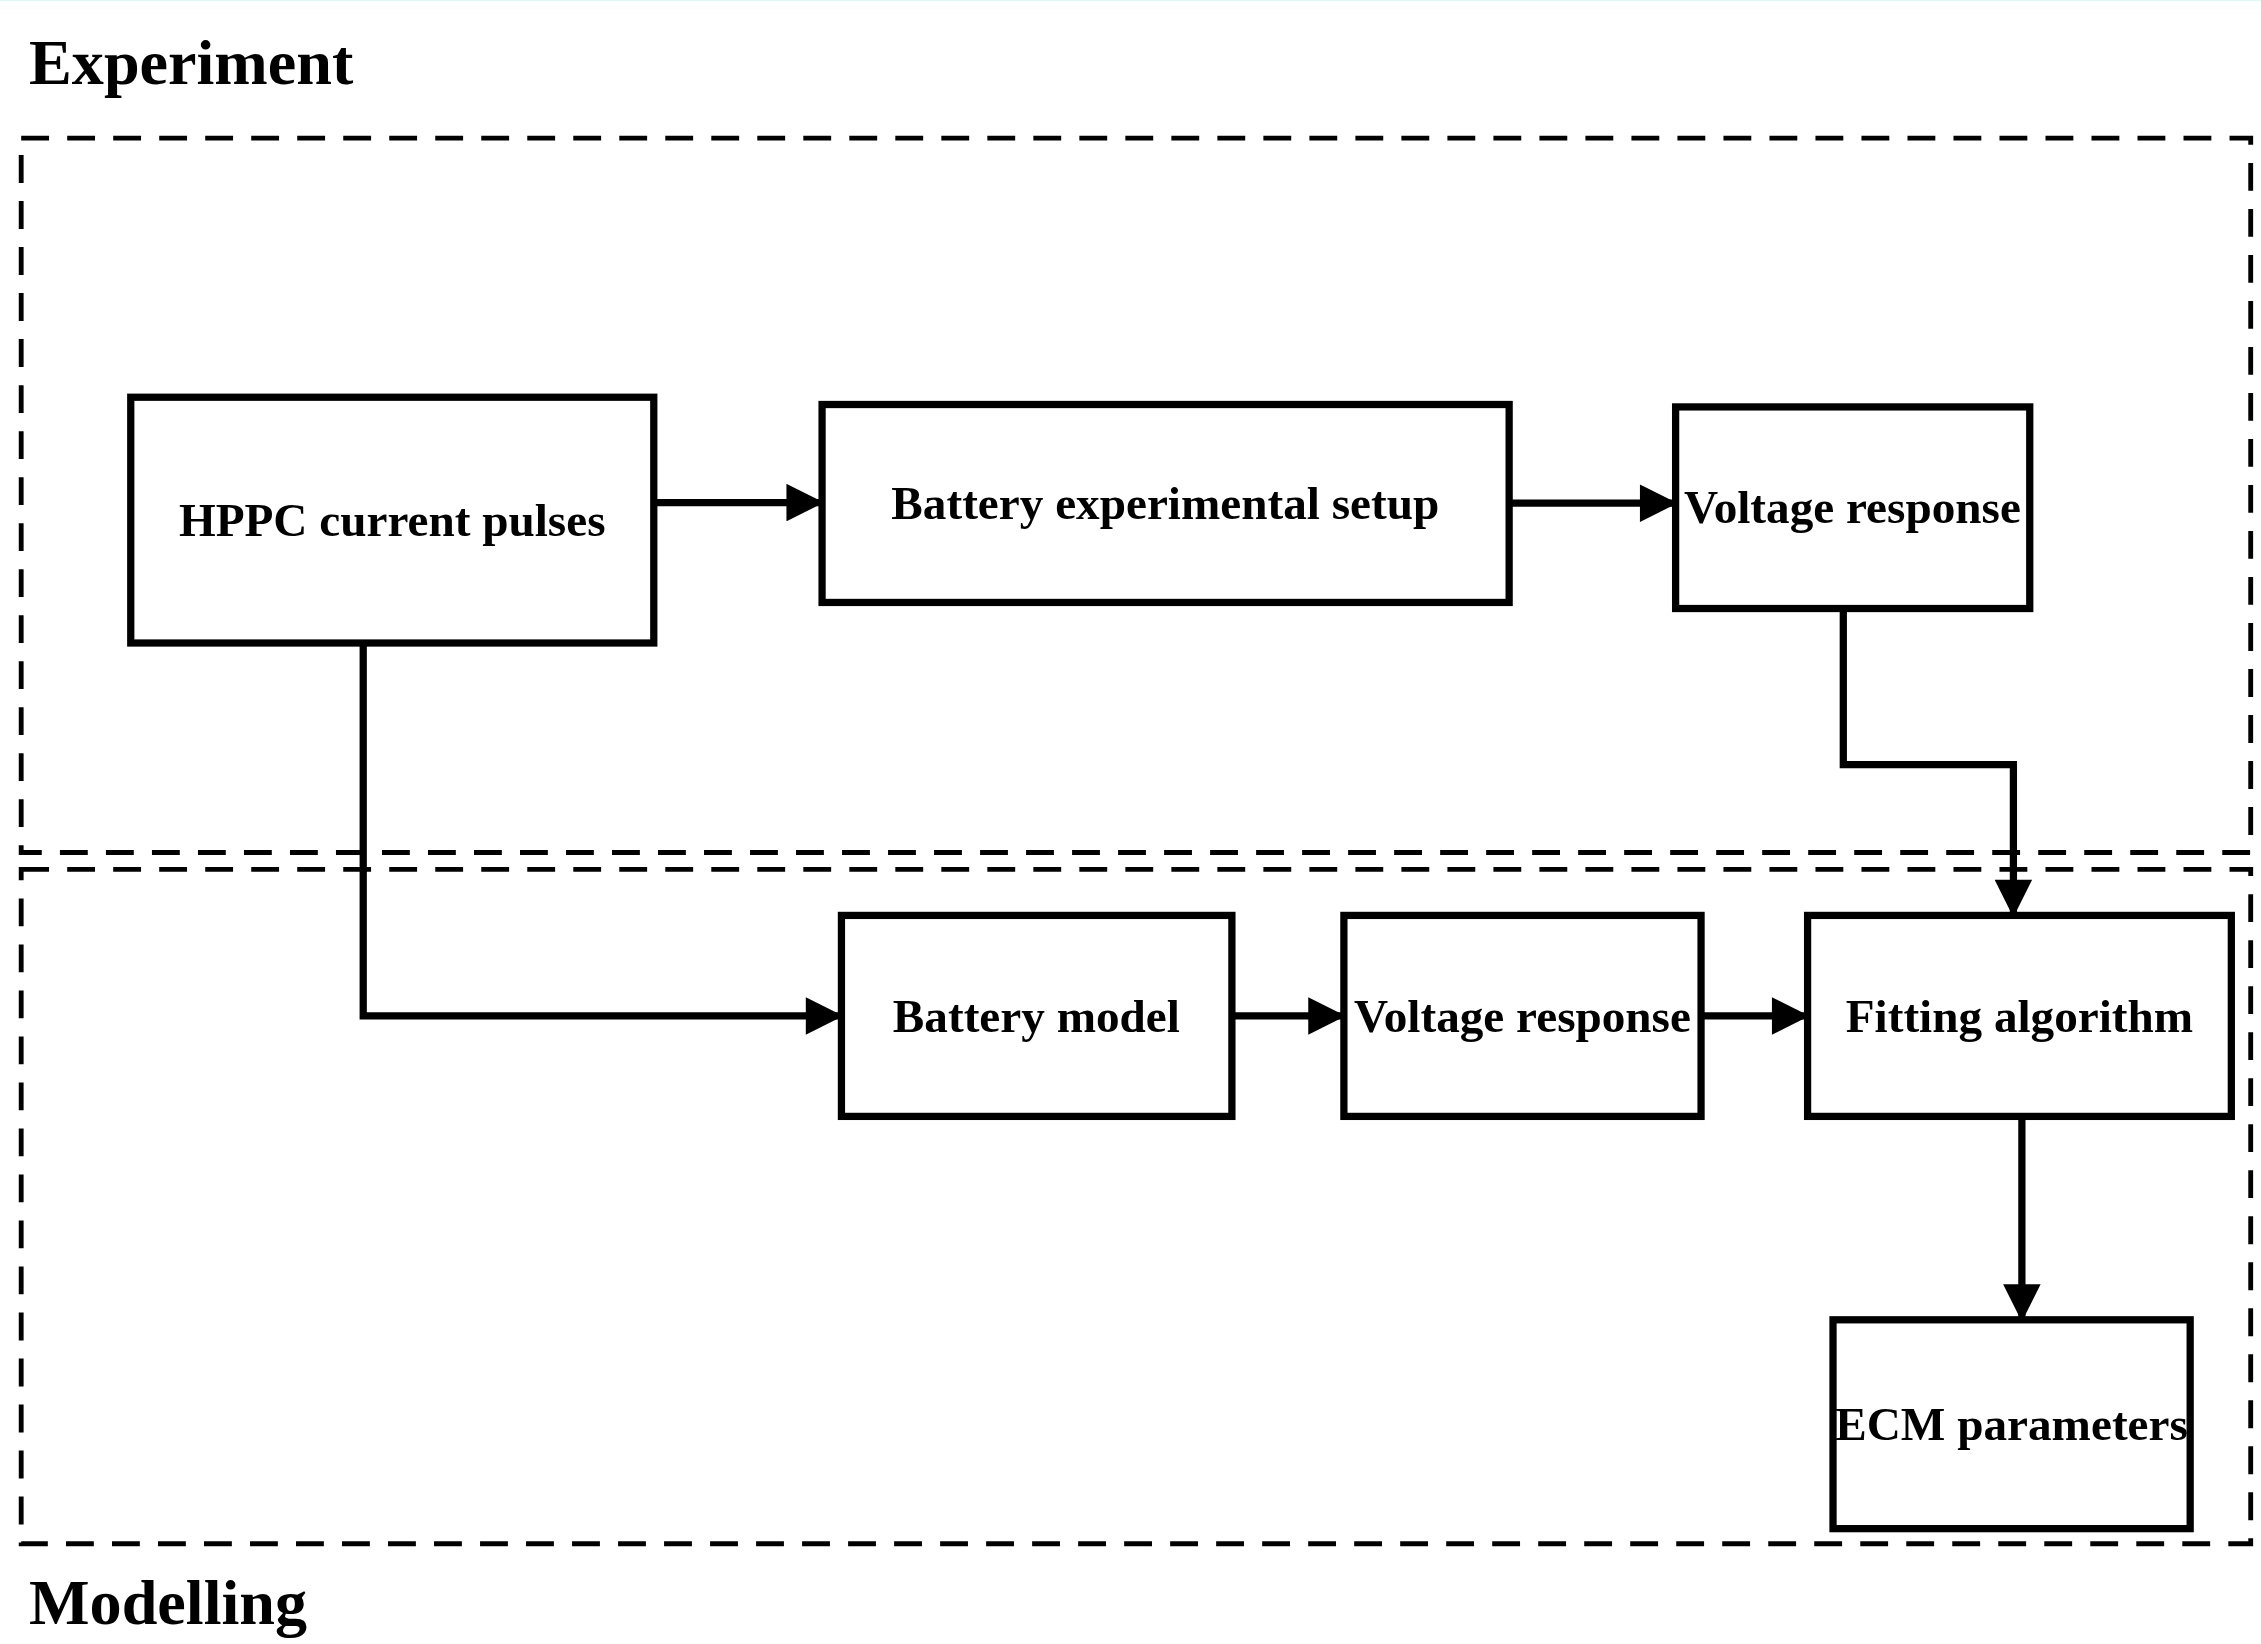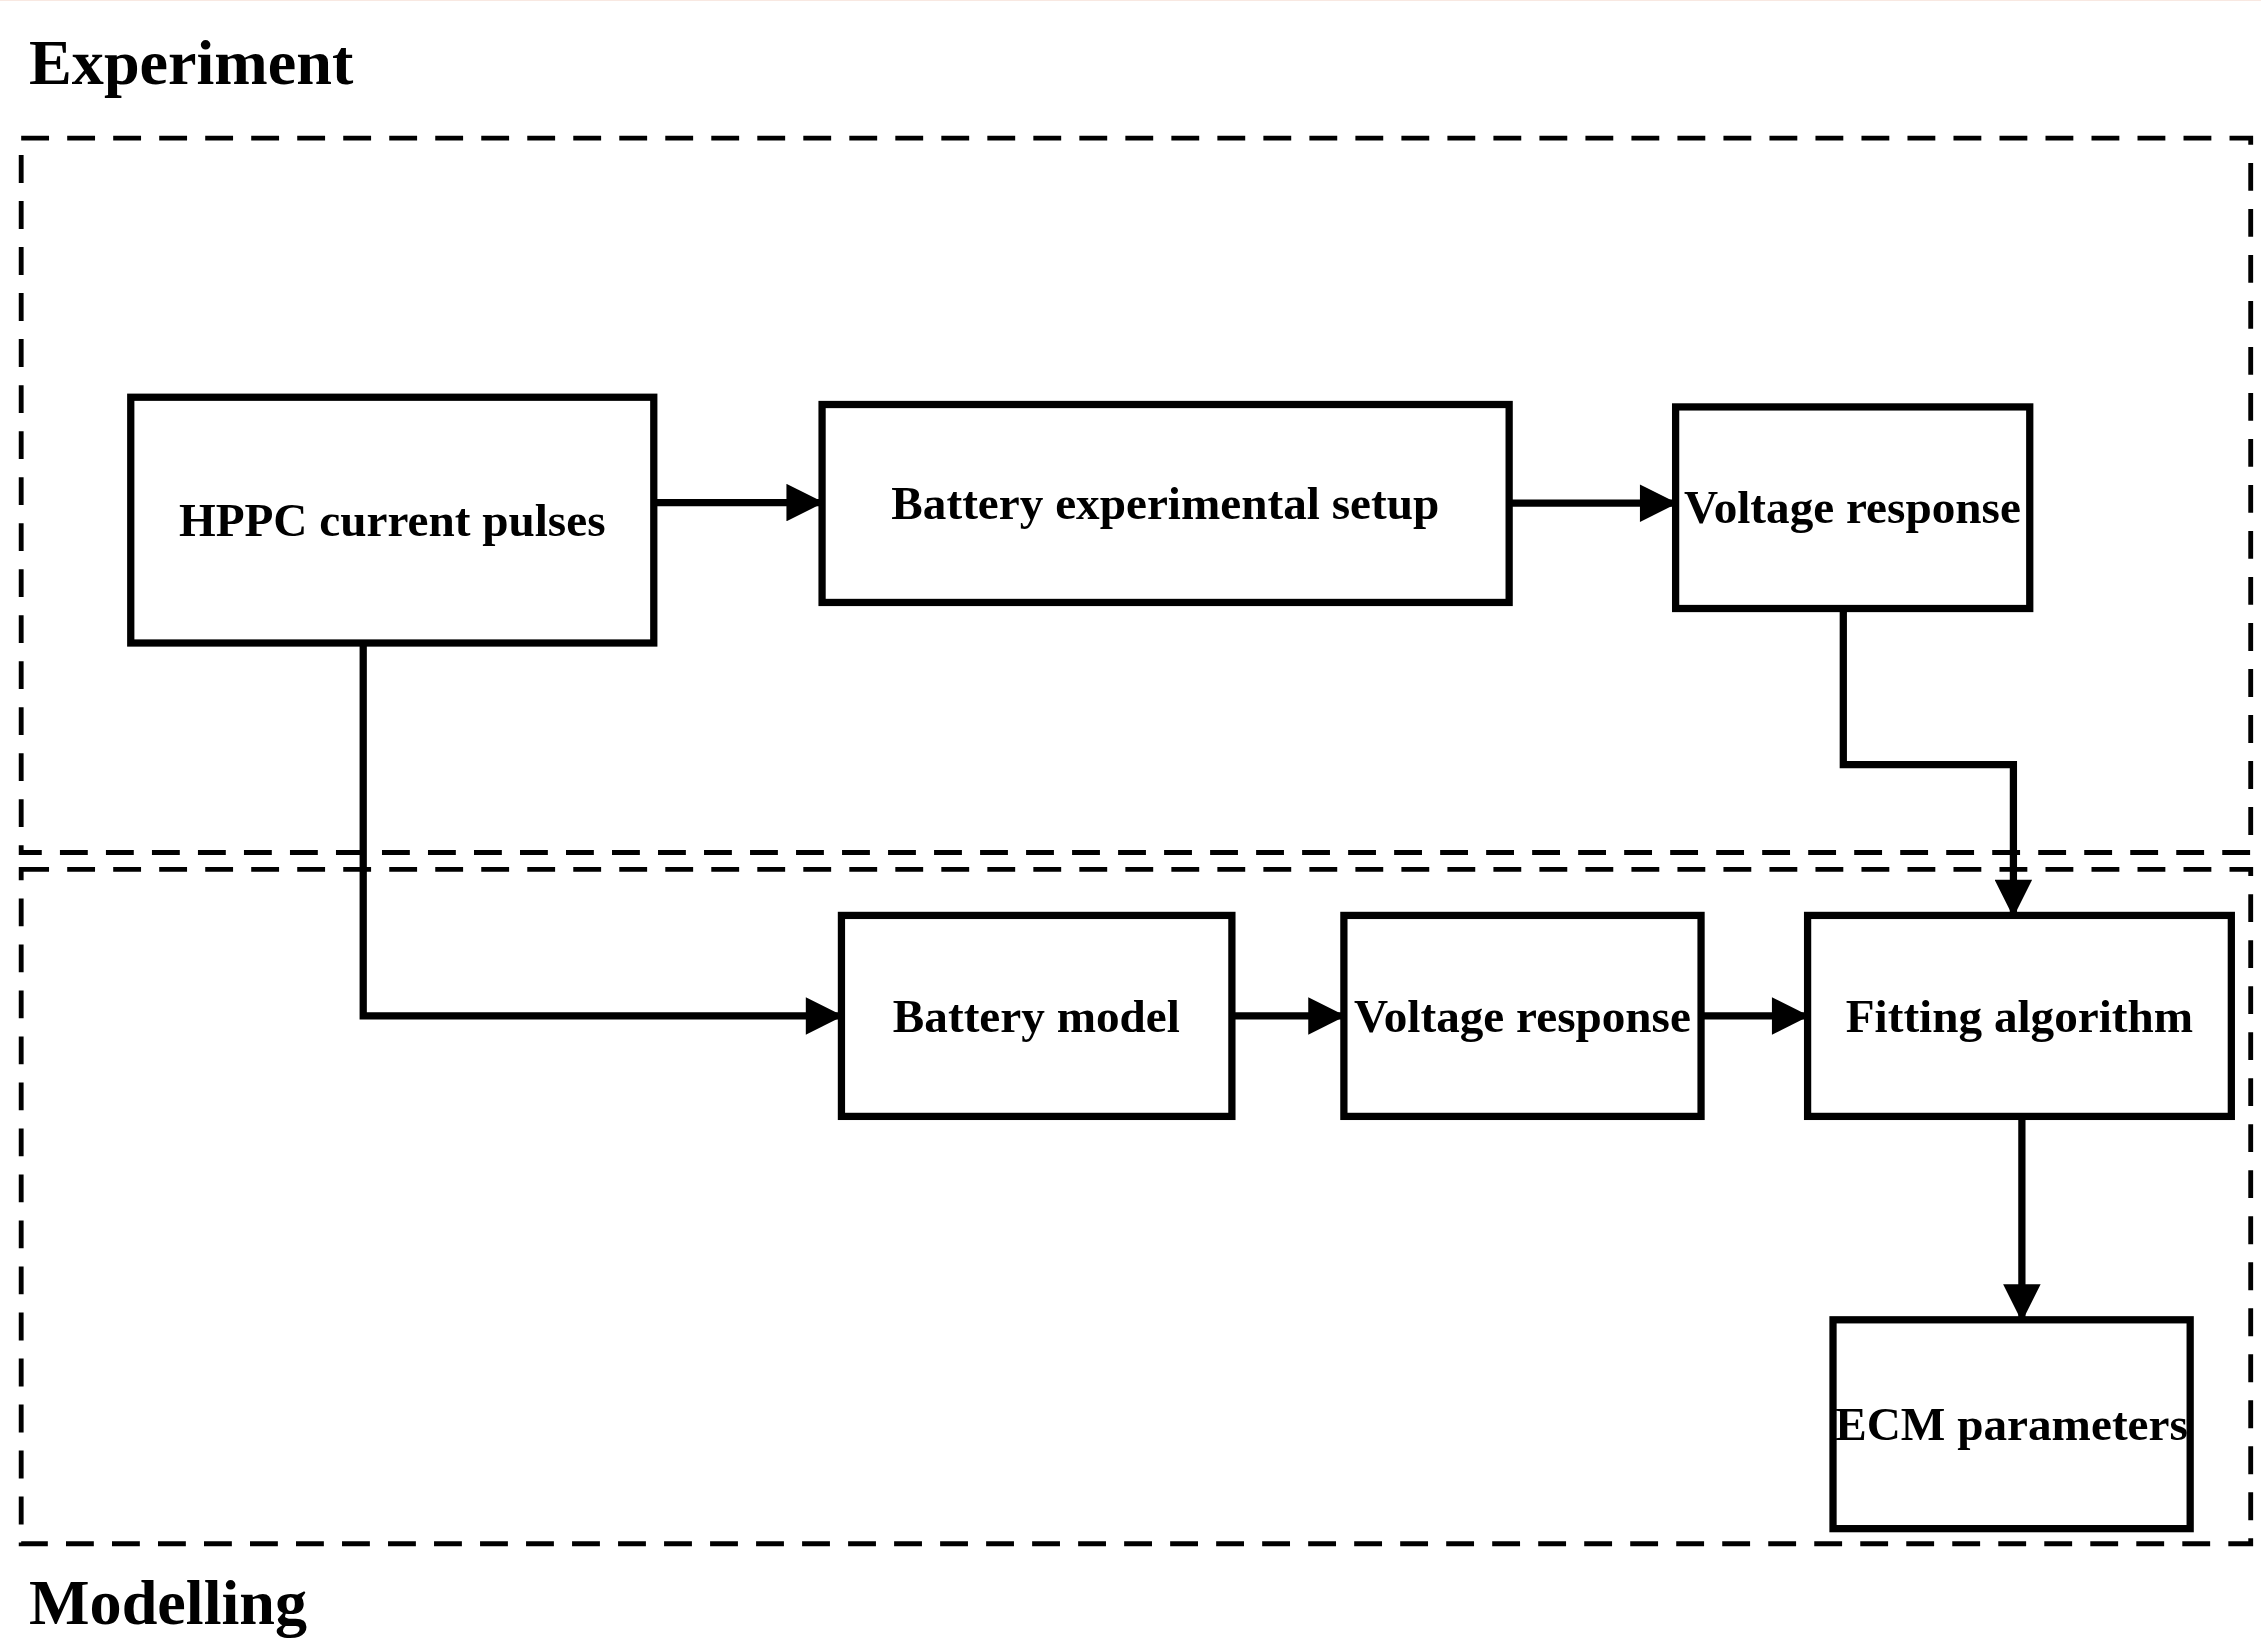--- a/index.html
+++ b/index.html
@@ -4,21 +4,21 @@
 <style>
   html, body {
     margin: 0;
     padding: 0;
     background: #ffffff;
   }
   .canvas {
     position: relative;
     width: 2261px;
     height: 1645px;
-    background: #c2410c;
+    background: #14b8a6;
     overflow: hidden;
   }
   svg { display: block; }
   .node-rect {
     fill: #ffffff;
     stroke: #000000;
     stroke-width: 12;
   }
   .region-rect {
     fill: none;

